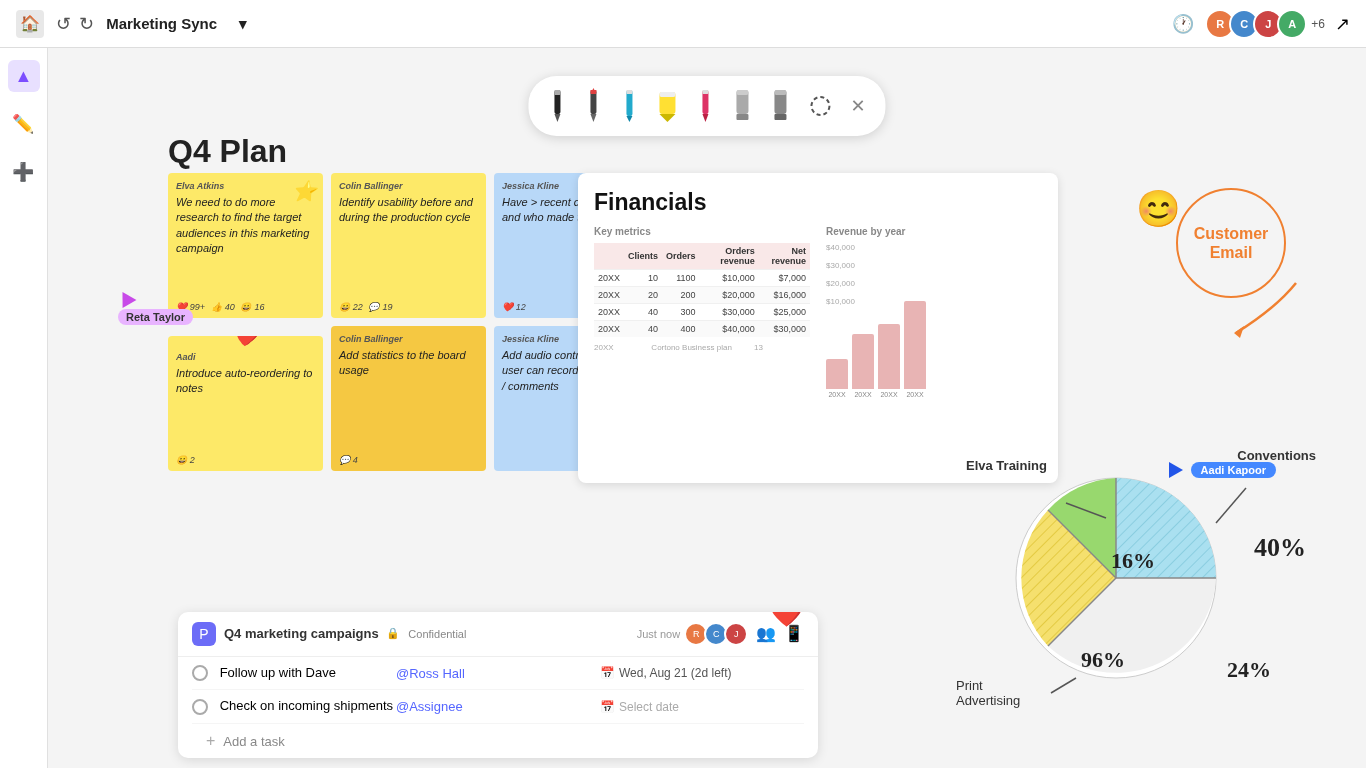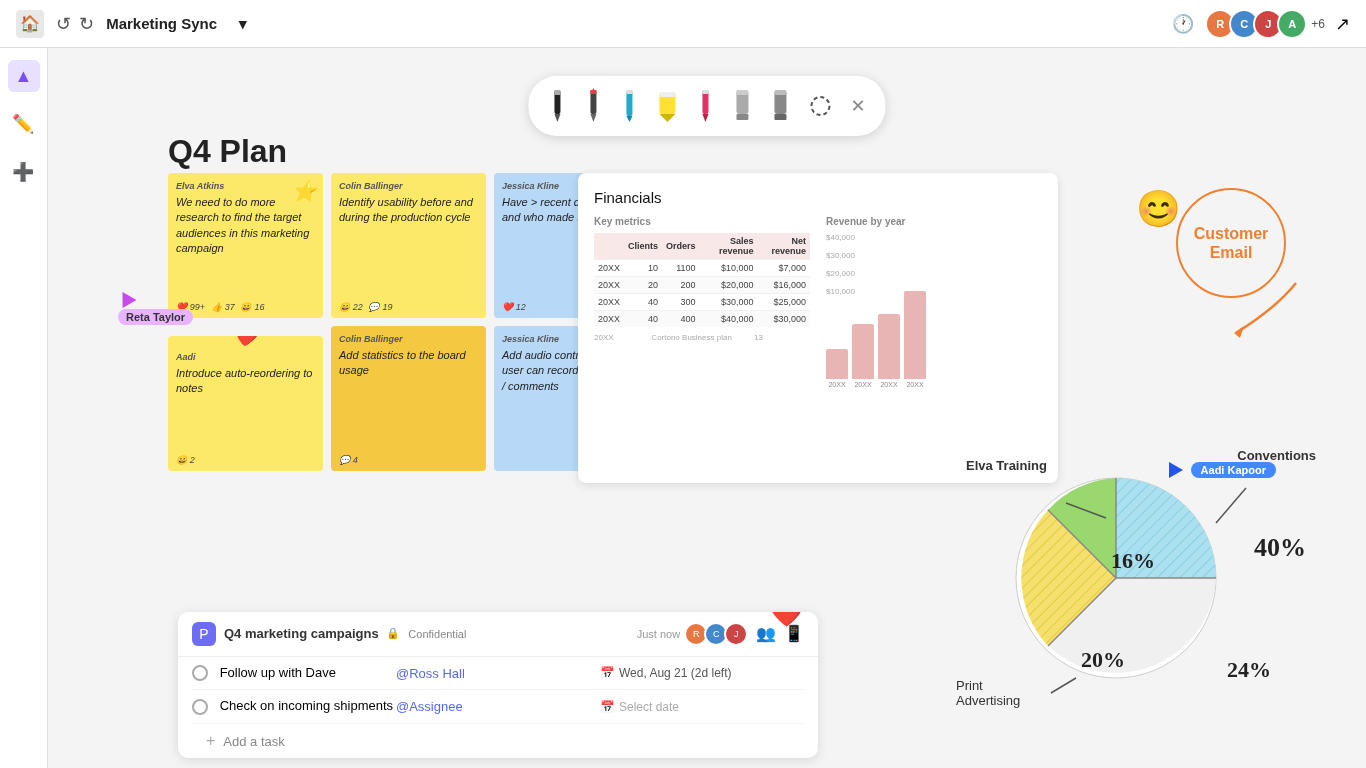--- a/index.html
+++ b/index.html
@@ -182,22 +182,22 @@
       top: 125px; left: 530px;
       width: 480px;
       height: 310px;
       background: #fff;
       border-radius: 8px;
       box-shadow: 0 2px 10px rgba(0,0,0,0.12);
       padding: 16px;
       overflow: hidden;
     }
     .financials-title {
-      font-size: 15px;
-      font-weight: 400;
+      font-size: 23px;
+      font-weight: 700;
       margin-bottom: 10px;
       color: #111;
     }
     .financials-body {
       display: flex;
       gap: 16px;
       justify-content: flex-end;
     }
     .fin-table-section { flex: 1; }
     .fin-chart-section { flex: 1; }
@@ -528,21 +528,21 @@
   <div class="q4-title">Q4 Plan</div>
 
   <div class="sticky-grid">
 
     <div class="sticky yellow" style="position:relative;">
       <div class="sticky-author">Elva Atkins</div>
       <div class="sticky-text">We need to do more research to find the target audiences in this marketing campaign</div>
       <div class="sticky-star">⭐</div>
       <div class="sticky-reactions">
         <span>❤️ 99+</span>
-          <span>👍 37</span>
+          <span>👍 40</span>
           <span>😀 16</span>
       </div>
     </div>
 
     <div class="sticky yellow">
       <div class="sticky-author">Colin Ballinger</div>
       <div class="sticky-text">Identify usability before and during the production cycle</div>
       <div class="sticky-reactions">
         <span>😀 22</span>
           <span>💬 19</span>
@@ -584,21 +584,21 @@
     <div class="financials-title">Financials</div>
     <div class="financials-body">
       <div class="fin-table-section">
         <div class="fin-subtitle">Key metrics</div>
         <table class="fin-table">
           <thead>
             <tr>
               <th></th>
               <th>Clients</th>
               <th>Orders</th>
-              <th>Sales revenue</th>
+              <th>Orders revenue</th>
               <th>Net revenue</th>
             </tr>
           </thead>
           <tbody>
             <tr>
               <td>20XX</td>
                 <td>10</td>
                 <td>1100</td>
                 <td>$10,000</td>
                 <td>$7,000</td>
@@ -762,21 +762,21 @@
       </defs>
 
       <line x1="110" y1="110" x2="110" y2="10" stroke="#888" stroke-width="1.5"></line>
       <line x1="110" y1="110" x2="210" y2="110" stroke="#888" stroke-width="1.5"></line>
       <line x1="110" y1="110" x2="42" y2="42" stroke="#888" stroke-width="1.5"></line>
       <line x1="110" y1="110" x2="42" y2="178" stroke="#888" stroke-width="1.5"></line>
     </svg>
 
     <div style="position:absolute; top:110px; left:205px; font-size:22px; font-weight:900; color:#222; font-family: 'Segoe UI', cursive;">16%</div>
     <div style="position:absolute; top:95px; right:20px; font-size:26px; font-weight:900; color:#222; font-family: 'Segoe UI', cursive;">40%</div>
-    <div style="position:absolute; bottom:65px; left:175px; font-size:22px; font-weight:900; color:#222; font-family: 'Segoe UI', cursive;">20%</div>
+    <div style="position:absolute; bottom:65px; left:175px; font-size:22px; font-weight:900; color:#222; font-family: 'Segoe UI', cursive;">96%</div>
     <div style="position:absolute; bottom:55px; right:55px; font-size:22px; font-weight:900; color:#222; font-family: 'Segoe UI', cursive;">24%</div>
 
     <svg style="position:absolute;top:0;left:0;width:420px;height:300px;pointer-events:none;">
       <line x1="200" y1="80" x2="160" y2="65" stroke="#555" stroke-width="1.5"></line>
       <line x1="340" y1="50" x2="310" y2="85" stroke="#555" stroke-width="1.5"></line>
       <line x1="145" y1="255" x2="170" y2="240" stroke="#555" stroke-width="1.5"></line>
     </svg>
   </div>
 
 </div>

